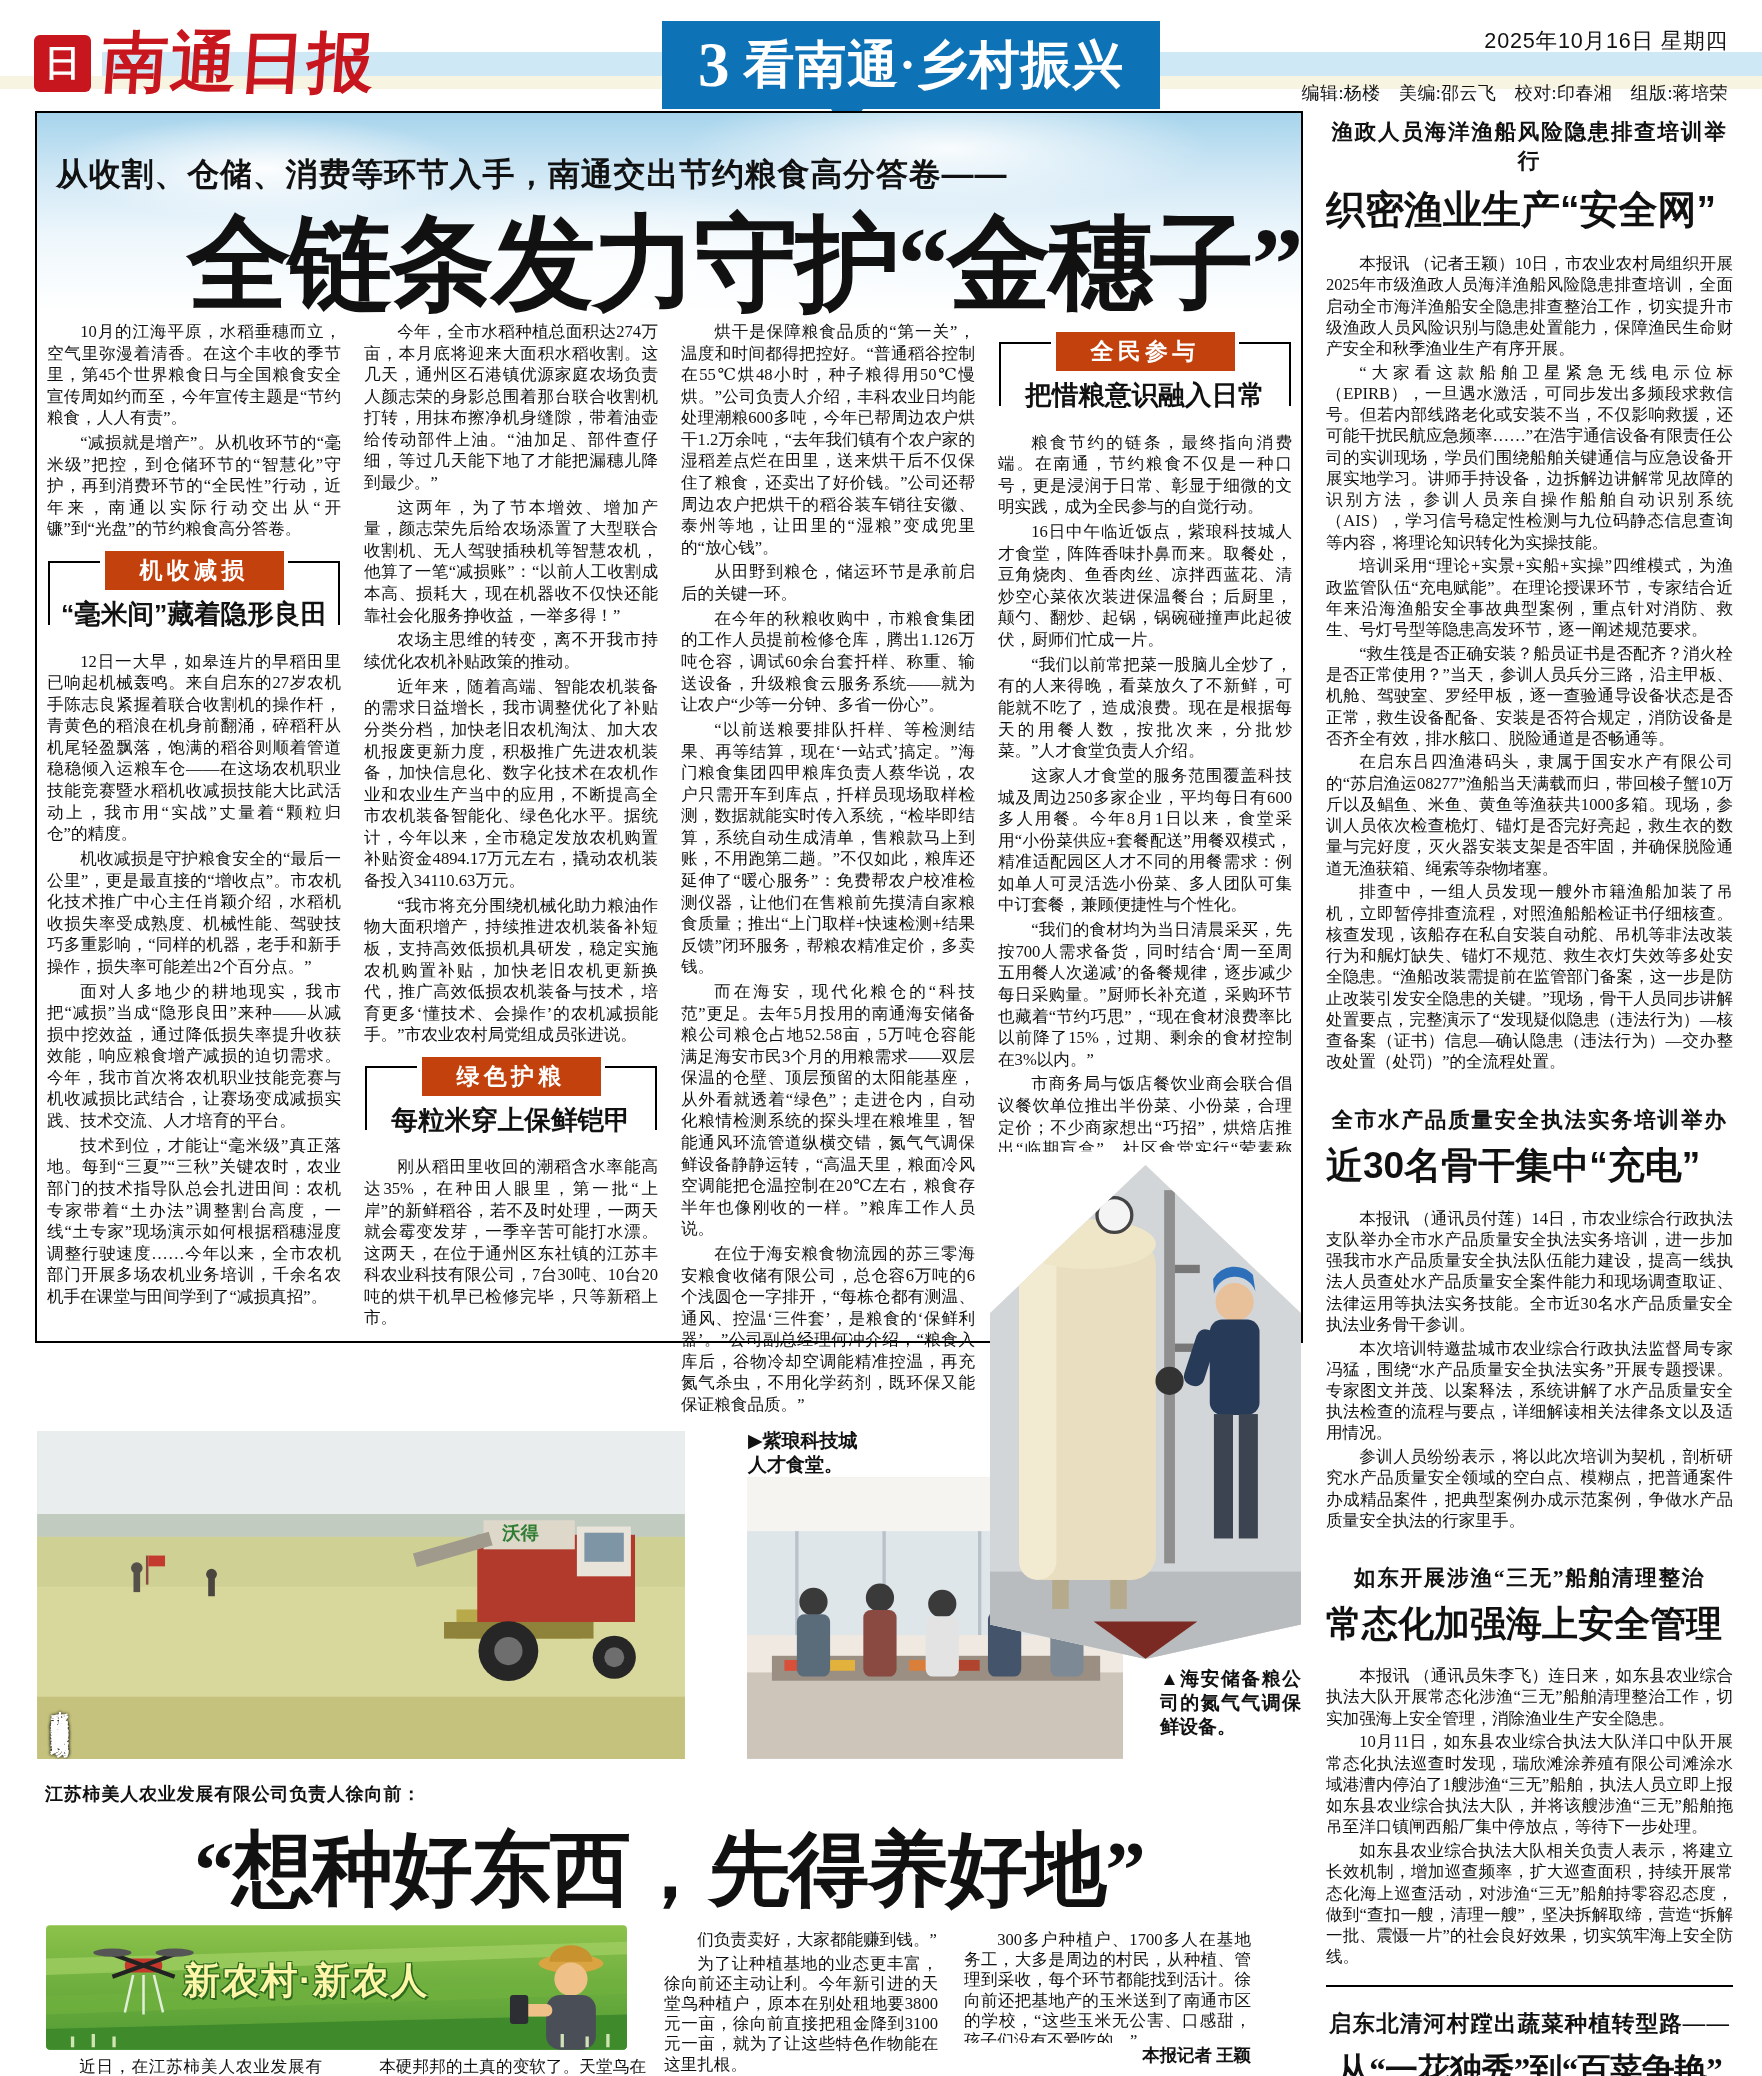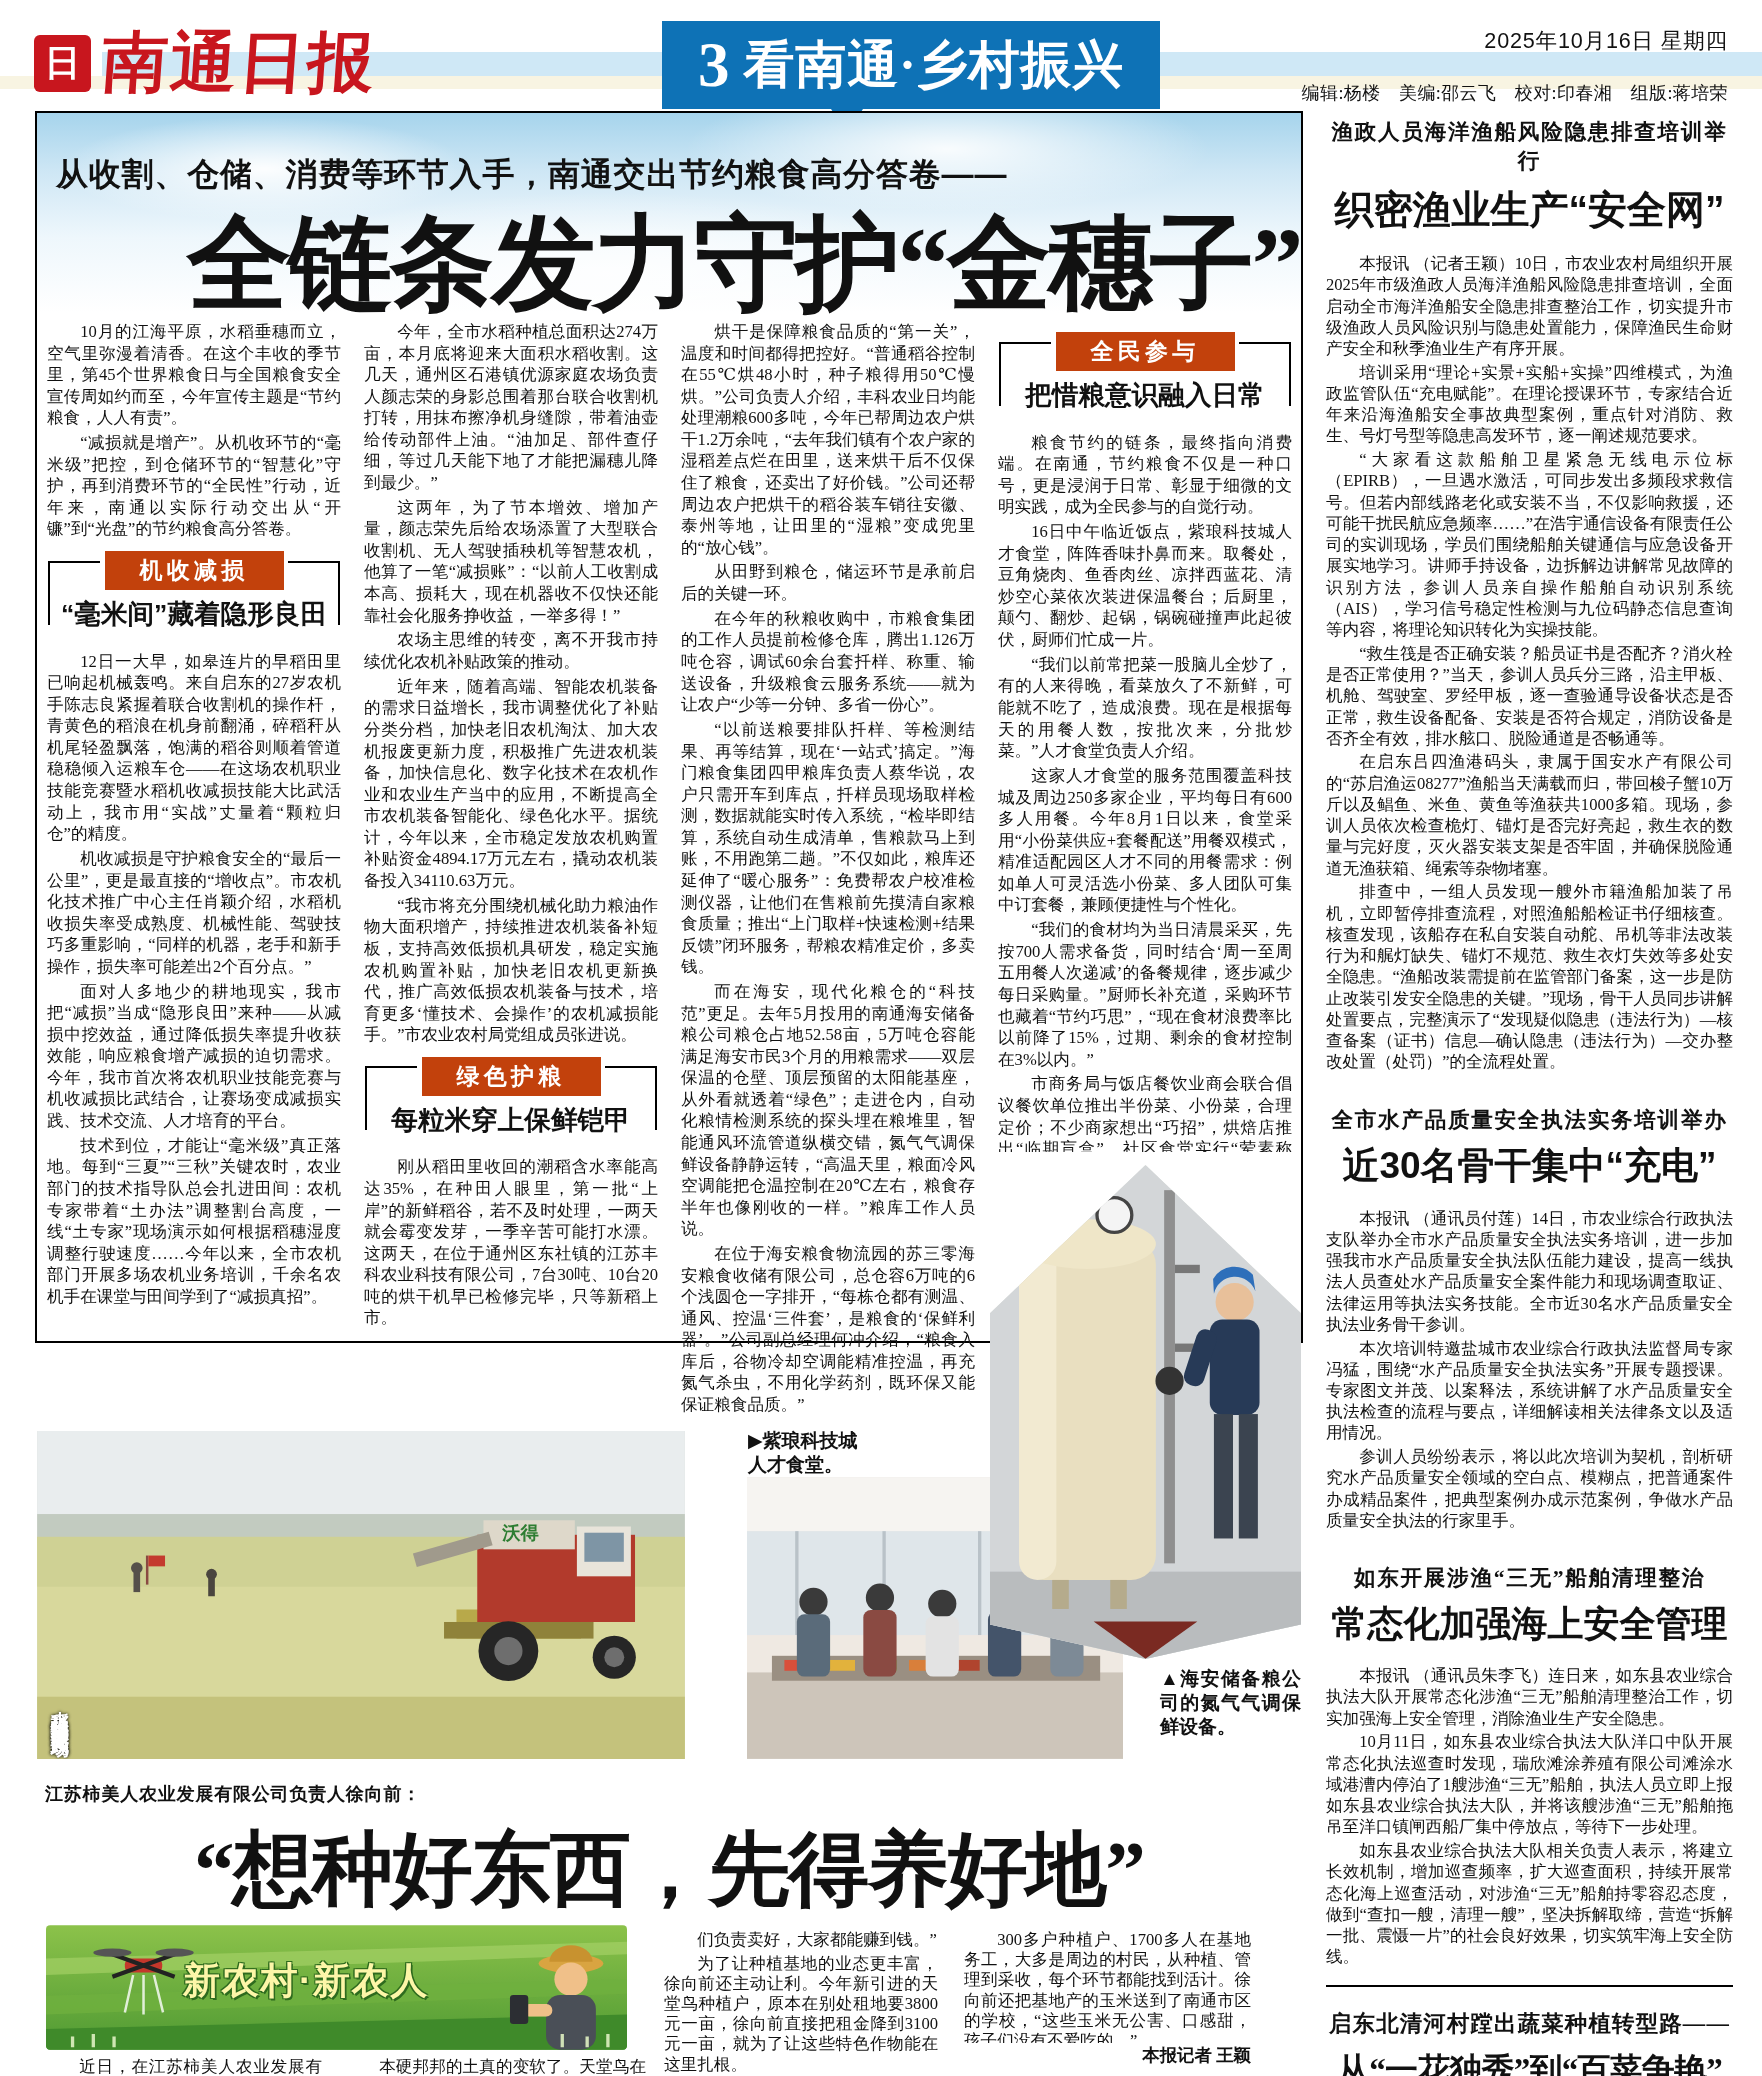--- a/index.html
+++ b/index.html
@@ -56,21 +56,21 @@
   .ph-tank{left:953px;top:1052px;width:311px;height:494px;
            clip-path:polygon(50% 0%,100% 30%,100% 93%,50% 100%,0% 93%,0% 30%);z-index:3}
   .vcap{position:absolute;left:10.8px;bottom:10px;writing-mode:vertical-rl;color:#fff;font-weight:bold;
         font-size:18px;letter-spacing:2.5px;text-shadow:0 0 3.3px #000;z-index:4}
   .cap-canteen{position:absolute;left:711px;top:1316px;width:199px;font-size:19px;font-weight:bold;line-height:1.25;z-index:4}
   .cap-tank{position:absolute;left:1123px;top:1554px;width:141px;font-size:19px;font-weight:bold;line-height:1.25;text-align:justify;z-index:4}
 
   
   .sidebar{position:absolute;left:1326px;top:117px;width:407px;height:2409px;overflow:hidden}
   .sb-kicker{text-align:center;font-size:21.6px;letter-spacing:1.7px;font-weight:600}
-  .sb-head{text-align:center;font-weight:900;white-space:nowrap;margin:7.5px 0 16.6px;
+  .sb-head{font-weight:900;white-space:nowrap;margin:7.5px 0 16.6px;
            font-family:"Liberation Sans","DejaVu Sans",sans-serif}
   .sb-head.h1{font-size:39px}
   .sb-head.h2{font-size:37px}
   .sb-head.h3{font-size:36px}
   .sb-p{font-size:16.6px;line-height:1.28;text-align:justify;text-indent:2em;margin-bottom:2.5px}
   .sb-gap{margin-top:32px}
   .sb-rule{border:none;border-top:2.9px solid #000;margin:18px 0 21px}
   .a4-kicker{font-size:22.4px;font-weight:600;letter-spacing:1.2px;text-align:center}
   .a4-head{text-align:center;font-size:33px;font-weight:900;white-space:nowrap;margin:8.3px 0 18px;letter-spacing:-0.8px}
 
@@ -254,22 +254,22 @@
       </svg>
     </div>
     <div class="cap-tank">▲海安储备粮公司的氮气气调保鲜设备。</div>
   </div>
 
   <div class="sidebar">
     <div>
       <div class="sb-kicker">渔政人员海洋渔船风险隐患排查培训举行</div>
       <div class="sb-head h1">织密渔业生产“安全网”</div>
       <p class="sb-p">本报讯 （记者王颖）10日，市农业农村局组织开展2025年市级渔政人员海洋渔船风险隐患排查培训，全面启动全市海洋渔船安全隐患排查整治工作，切实提升市级渔政人员风险识别与隐患处置能力，保障渔民生命财产安全和秋季渔业生产有序开展。</p>
+      <p class="sb-p">“大家看这款船舶卫星紧急无线电示位标（EPIRB），一旦遇水激活，可同步发出多频段求救信号。但若内部线路老化或安装不当，不仅影响救援，还可能干扰民航应急频率……”在浩宇通信设备有限责任公司的实训现场，学员们围绕船舶关键通信与应急设备开展实地学习。讲师手持设备，边拆解边讲解常见故障的识别方法，参训人员亲自操作船舶自动识别系统（AIS），学习信号稳定性检测与九位码静态信息查询等内容，将理论知识转化为实操技能。</p>
       <p class="sb-p">培训采用“理论+实景+实船+实操”四维模式，为渔政监管队伍“充电赋能”。在理论授课环节，专家结合近年来沿海渔船安全事故典型案例，重点针对消防、救生、号灯号型等隐患高发环节，逐一阐述规范要求。</p>
-      <p class="sb-p">“大家看这款船舶卫星紧急无线电示位标（EPIRB），一旦遇水激活，可同步发出多频段求救信号。但若内部线路老化或安装不当，不仅影响救援，还可能干扰民航应急频率……”在浩宇通信设备有限责任公司的实训现场，学员们围绕船舶关键通信与应急设备开展实地学习。讲师手持设备，边拆解边讲解常见故障的识别方法，参训人员亲自操作船舶自动识别系统（AIS），学习信号稳定性检测与九位码静态信息查询等内容，将理论知识转化为实操技能。</p>
       <p class="sb-p">“救生筏是否正确安装？船员证书是否配齐？消火栓是否正常使用？”当天，参训人员兵分三路，沿主甲板、机舱、驾驶室、罗经甲板，逐一查验通导设备状态是否正常，救生设备配备、安装是否符合规定，消防设备是否齐全有效，排水舷口、脱险通道是否畅通等。</p>
       <p class="sb-p">在启东吕四渔港码头，隶属于国安水产有限公司的“苏启渔运08277”渔船当天满载而归，带回梭子蟹10万斤以及鲳鱼、米鱼、黄鱼等渔获共1000多箱。现场，参训人员依次检查桅灯、锚灯是否完好亮起，救生衣的数量与完好度，灭火器安装支架是否牢固，并确保脱险通道无渔获箱、绳索等杂物堵塞。</p>
       <p class="sb-p">排查中，一组人员发现一艘外市籍渔船加装了吊机，立即暂停排查流程，对照渔船船检证书仔细核查。核查发现，该船存在私自安装自动舵、吊机等非法改装行为和艉灯缺失、锚灯不规范、救生衣灯失效等多处安全隐患。“渔船改装需提前在监管部门备案，这一步是防止改装引发安全隐患的关键。”现场，骨干人员同步讲解处置要点，完整演示了“发现疑似隐患（违法行为）—核查备案（证书）信息—确认隐患（违法行为）—交办整改处置（处罚）”的全流程处置。</p>
     </div>
 
     <div class="sb-gap">
       <div class="sb-kicker">全市水产品质量安全执法实务培训举办</div>
       <div class="sb-head h2">近30名骨干集中“充电”</div>
       <p class="sb-p">本报讯 （通讯员付莲）14日，市农业综合行政执法支队举办全市水产品质量安全执法实务培训，进一步加强我市水产品质量安全执法队伍能力建设，提高一线执法人员查处水产品质量安全案件能力和现场调查取证、法律运用等执法实务技能。全市近30名水产品质量安全执法业务骨干参训。</p>
       <p class="sb-p">本次培训特邀盐城市农业综合行政执法监督局专家冯猛，围绕“水产品质量安全执法实务”开展专题授课。专家图文并茂、以案释法，系统讲解了水产品质量安全执法检查的流程与要点，详细解读相关法律条文以及适用情况。</p>

